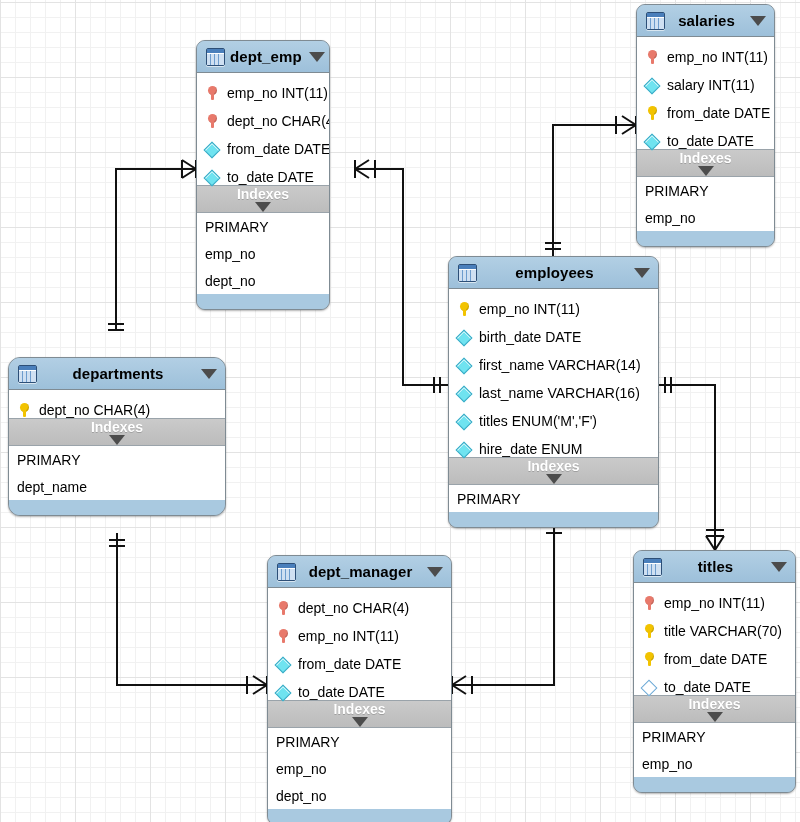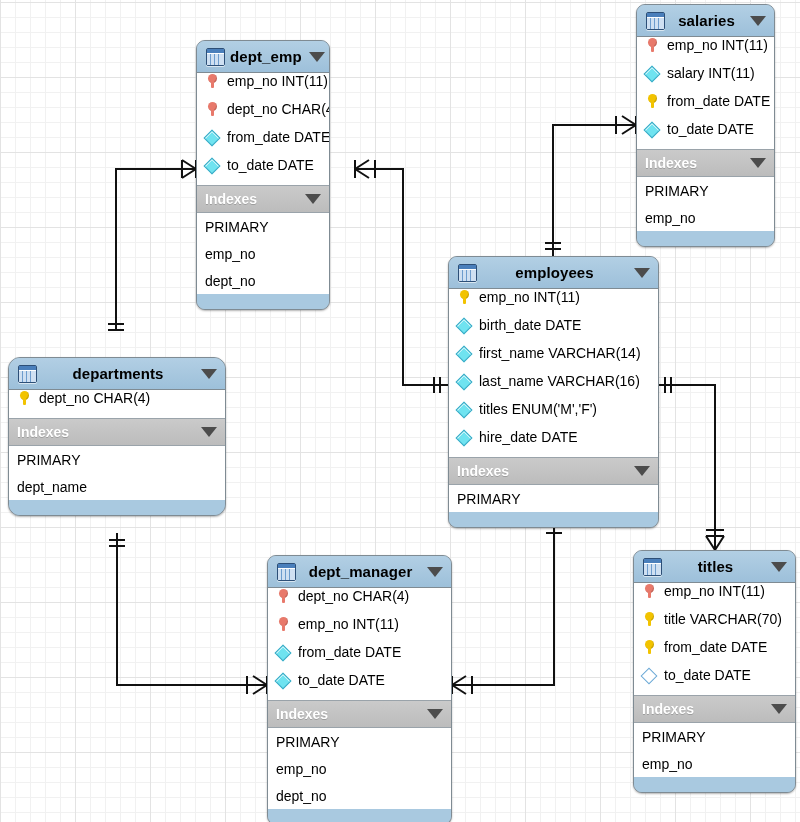--- a/index.html
+++ b/index.html
@@ -70,21 +70,21 @@
     background:
       linear-gradient(to right,
         #cfe0f2 0px,#cfe0f2 3px,#6d9ccd 3px,#6d9ccd 4px,
         #cfe0f2 4px,#cfe0f2 7px,#6d9ccd 7px,#6d9ccd 8px,
         #cfe0f2 8px,#cfe0f2 11px,#6d9ccd 11px,#6d9ccd 12px,
         #cfe0f2 12px,#cfe0f2 15px);
   }
 
   .cols{background:#ffffff;border-bottom:1px solid #9aa3aa;}
   .col{
-    height:28px;display:flex;align-items:flex-start;gap:7px;
+    height:28px;display:flex;align-items:flex-end;gap:7px;
     padding:0 6px 0 8px;
     font-size:14px;color:#000;white-space:nowrap;
   }
 
   
   .fi{flex:0 0 auto;width:15px;height:16px;position:relative;}
   .fi.key{ }
   .fi.key::before{   
     content:"";position:absolute;left:3px;top:1px;width:9px;height:9px;
     border-radius:50%;
@@ -109,20 +109,21 @@
     background:#ffffff;
     border:1px solid #6ba9d6;
     box-shadow:none;
   }
 
   .idx-bar{
     height:26px;display:flex;align-items:center;
     padding:0 8px 0 8px;
     background:linear-gradient(to bottom,#cacaca 0%,#bcbcbc 100%);
     border-bottom:1px solid #9aa3aa;
+    flex-direction:column;
   }
   .idx-bar .lbl{
     flex:1 1 auto;font-size:14px;font-weight:bold;color:#ffffff;
     text-shadow:0 1px 0 rgba(0,0,0,.18);
   }
   .idx-list{background:#ffffff;text-align:right;}
   .idx{
     height:27px;display:flex;align-items:center;
     padding:0 8px;font-size:14px;color:#000;white-space:nowrap;
   }
@@ -288,21 +289,21 @@
           <div class="col">
             <span class="fi dia"></span>
             <span>last_name VARCHAR(16)</span>
           </div>
           <div class="col">
             <span class="fi dia"></span>
             <span>titles ENUM('M','F')</span>
           </div>
           <div class="col">
             <span class="fi dia"></span>
-            <span>hire_date DATE</span>
+            <span>hire_date ENUM</span>
           </div>
         </div>
         <div class="idx-bar">
           <span class="lbl">Indexes</span>
           <span class="caret"></span>
         </div>
         <div class="idx-list">
           <div class="idx">PRIMARY</div>
         </div>
         <div class="tbl-footer"></div>

